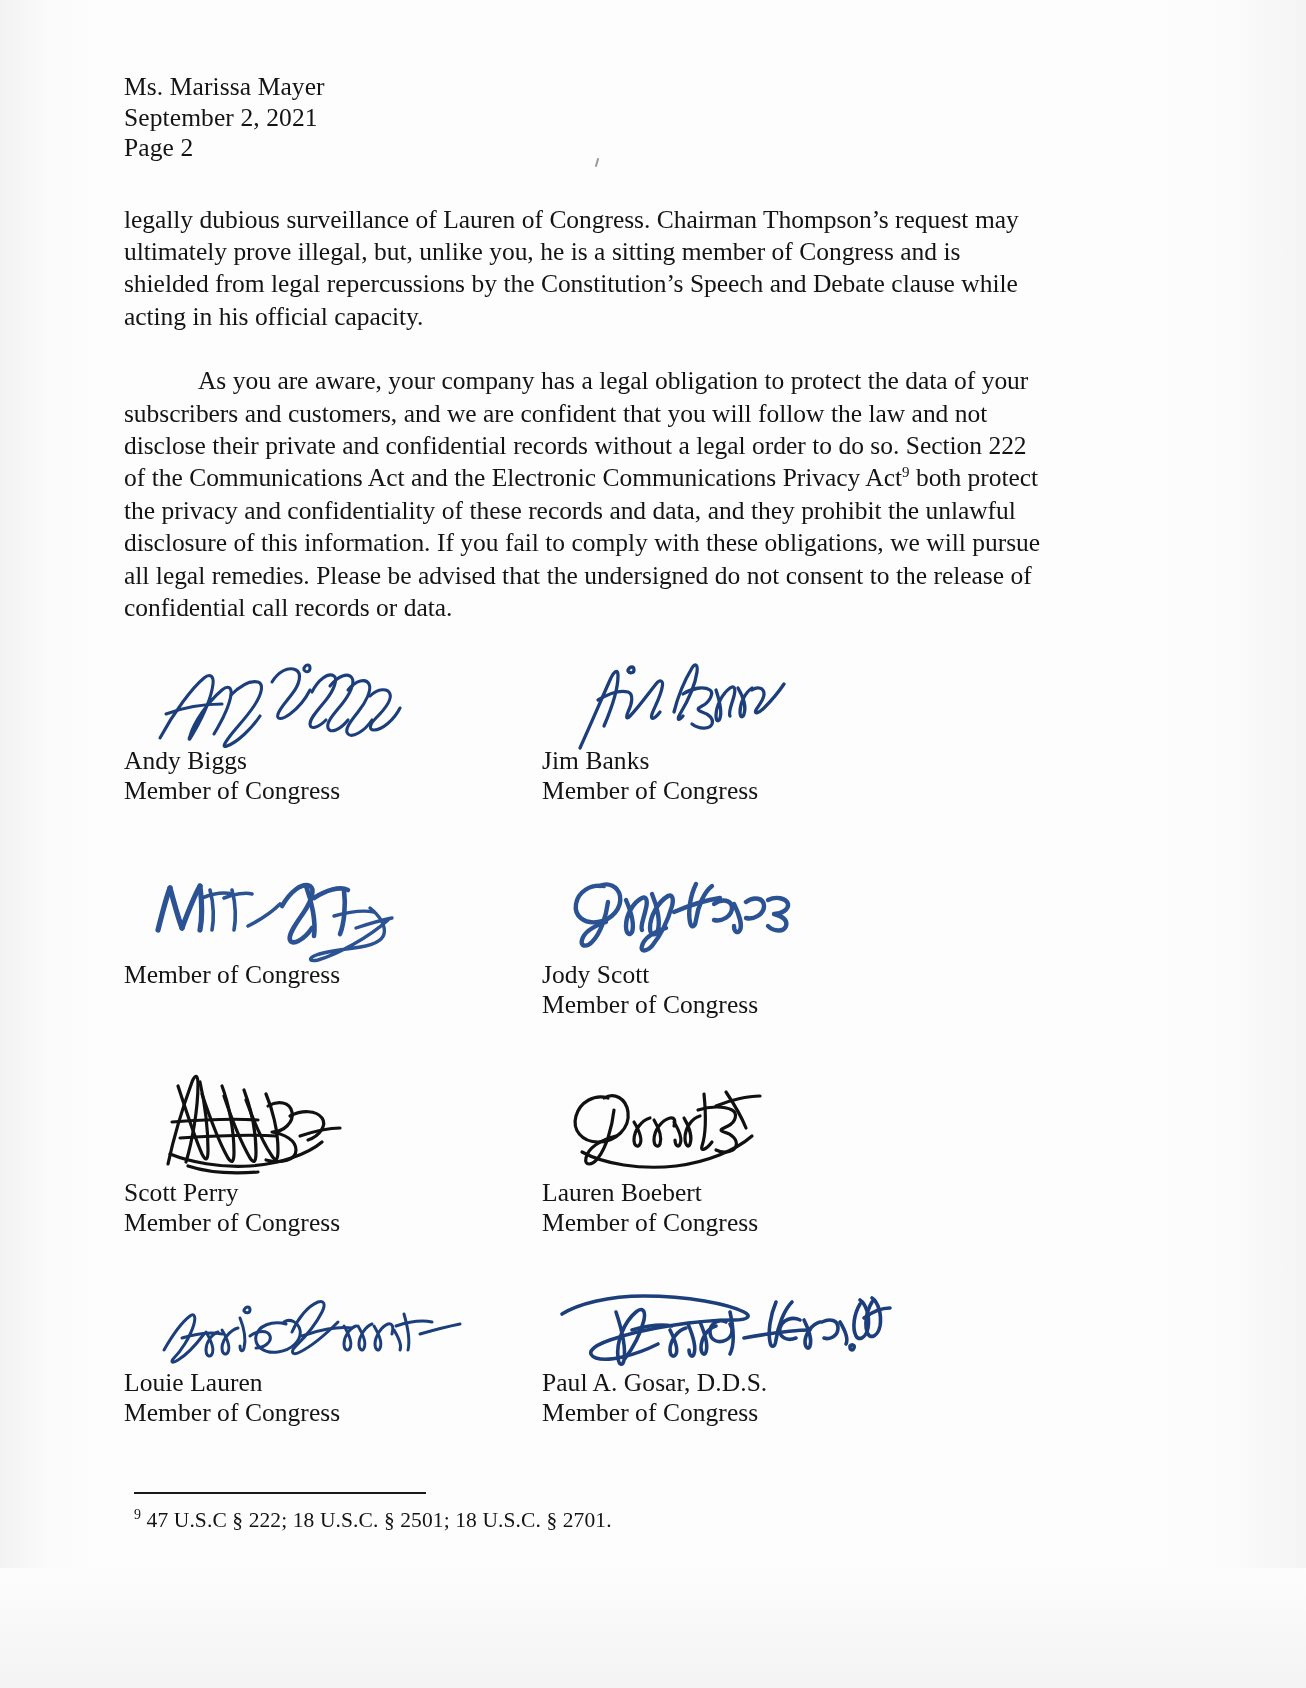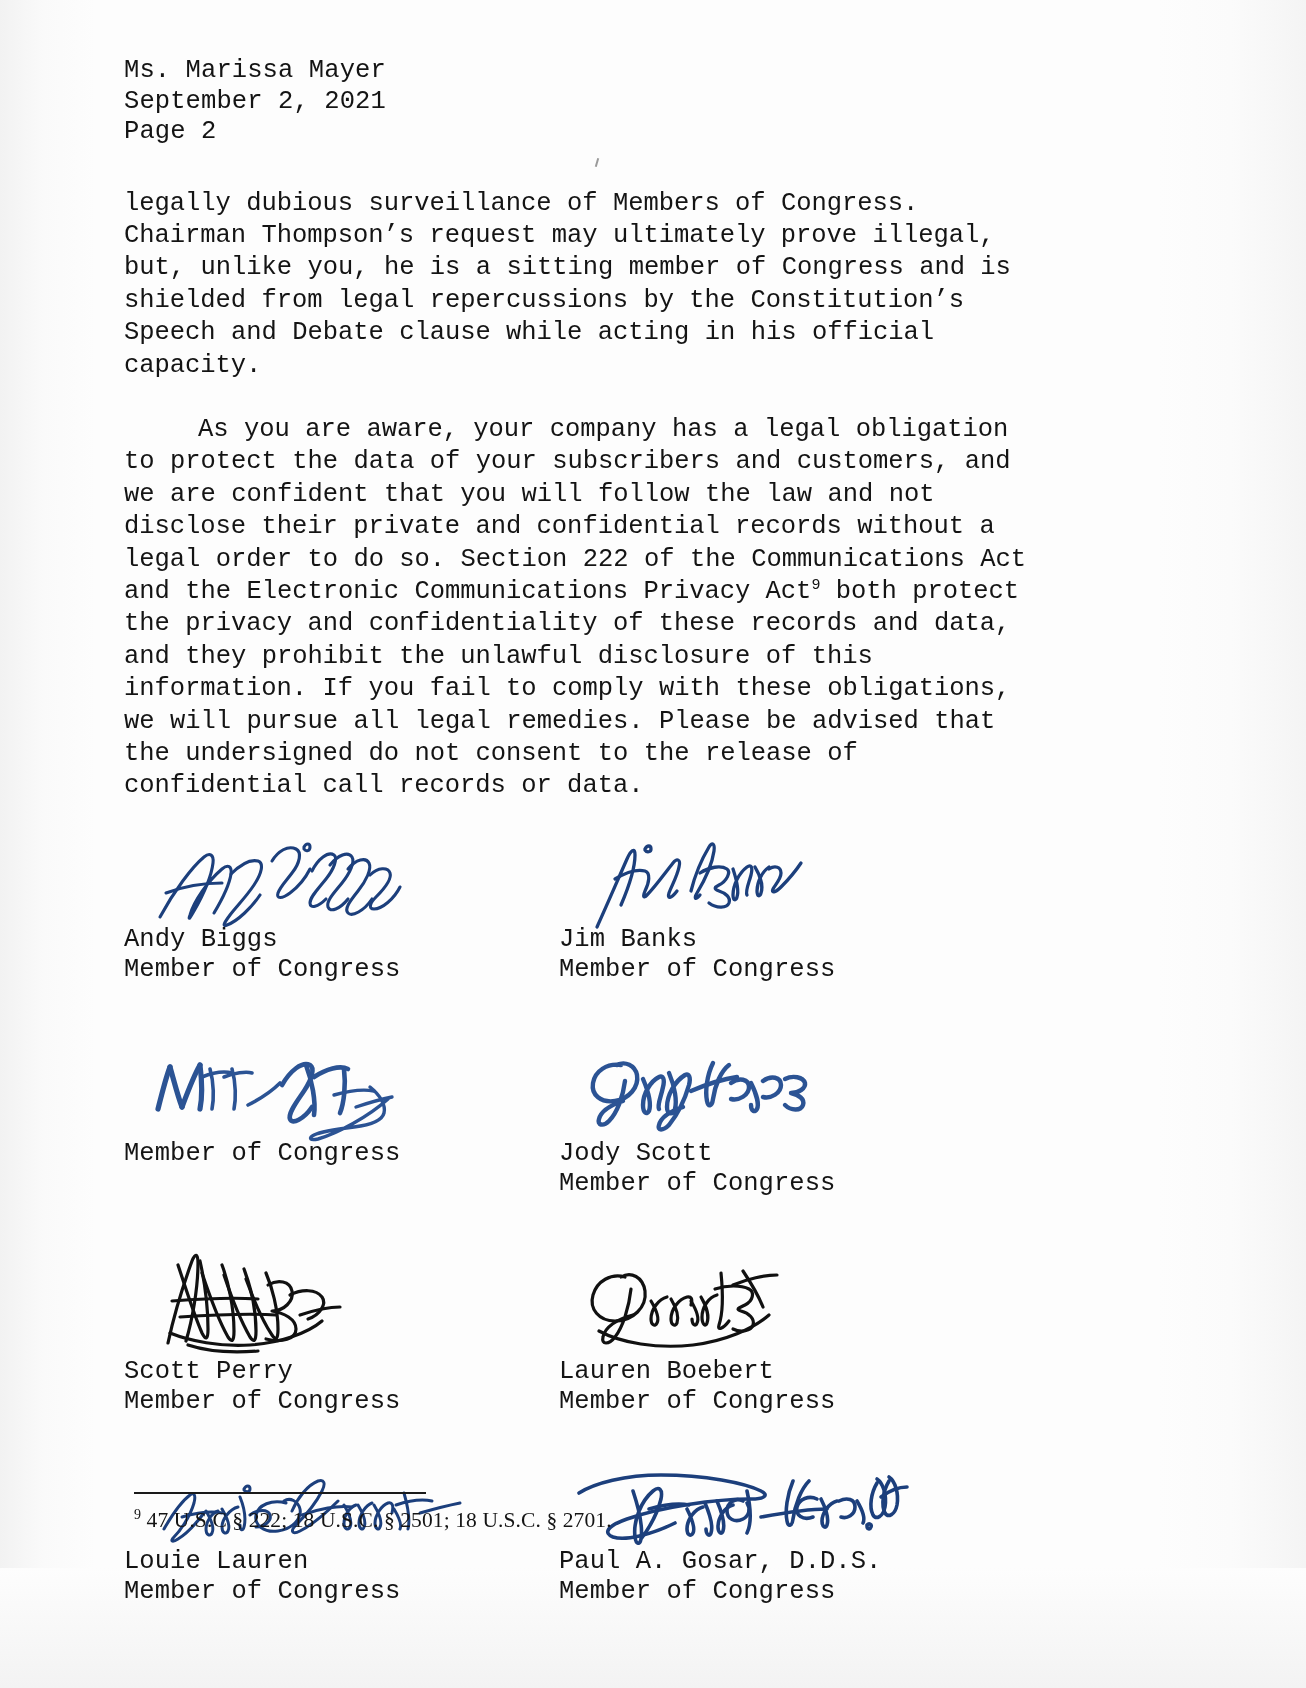--- a/index.html
+++ b/index.html
@@ -38,23 +38,22 @@
     position: absolute;
     left: 0; bottom: 0;
     width: 100%; height: 120px;
     background: linear-gradient(to top, #f3f3f3 0%, #fdfdfd 100%);
     pointer-events: none;
   }
 
   .content {
     position: absolute;
     left: 124px;
-    top: 56px;
+    top: 72px;
     width: 925px;
-    font-family: Liberation Mono, monospace;
   }
 
   .letter-head {
     font-size: 25.5px;
     line-height: 30.5px;
     letter-spacing: 0.1px;
   }
   .letter-head div { white-space: nowrap; }
 
   .body-para {
@@ -87,21 +86,21 @@
   }
   .sig-row {
     display: flex;
     position: relative;
   }
   .sig-col {
     width: 418px;
     position: relative;
     box-sizing: border-box;
   }
-  .sig-col.right { margin-left: 17px; }
+  .sig-col.right { margin-left: 0; }
 
   .sig-canvas {
     position: relative;
     height: 92px;
   }
   .sig-canvas svg {
     position: absolute;
     overflow: visible;
   }
   .sig-ink {
@@ -176,21 +175,21 @@
   <div class="stray-mark"></div>
 
   <div class="content">
 
     <div class="letter-head">
       <div>Ms. Marissa Mayer</div>
       <div>September 2, 2021</div>
       <div>Page 2</div>
     </div>
 
-    <p class="body-para" id="para-1">legally dubious surveillance of Members of Congress. Chairman Thompson’s request may ultimately prove illegal, but, unlike you, he is a sitting member of Congress and is shielded from legal repercussions by the Constitution’s Speech and Debate clause while acting in his official capacity.</p>
+    <p class="body-para" id="para-1">legally dubious surveillance of Lauren of Congress. Chairman Thompson’s request may ultimately prove illegal, but, unlike you, he is a sitting member of Congress and is shielded from legal repercussions by the Constitution’s Speech and Debate clause while acting in his official capacity.</p>
 
     <p class="body-para" id="para-2"><span>As you are aware, your company has a legal obligation to protect the data of your subscribers and customers, and we are confident that you will follow the law and not disclose their private and confidential records without a legal order to do so.  Section 222 of the Communications Act and the Electronic Communications Privacy Act</span><span class="fn-ref">9</span><span> both protect the privacy and confidentiality of these records and data, and they prohibit the unlawful disclosure of this information.  If you fail to comply with these obligations, we will pursue all legal remedies.  Please be advised that the undersigned do not consent to the release of confidential call records or data.</span></p>
 
 
     <div class="sig-grid">
 
       <div class="sig-row">
         <div class="sig-col">
           <div class="sig-canvas">
             <svg width="260" height="92" viewBox="0 0 260 92" style="left:28px; top:2px;">

